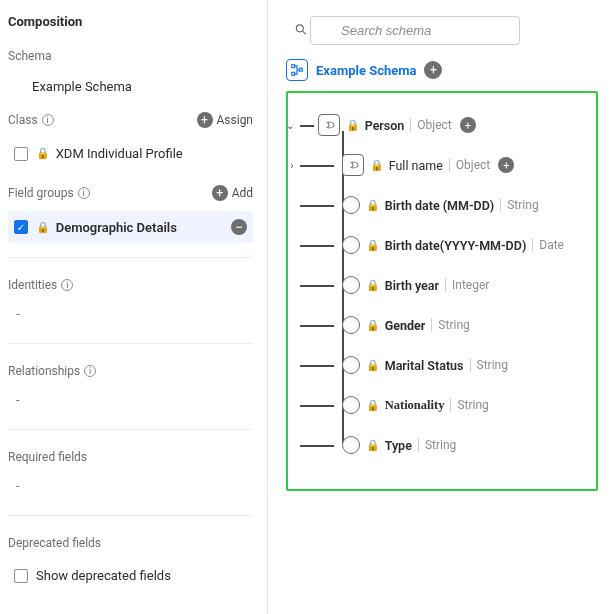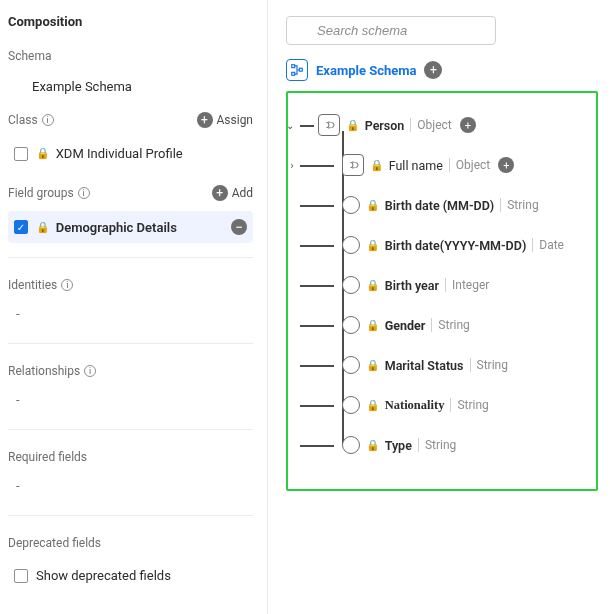--- a/index.html
+++ b/index.html
@@ -91,20 +91,21 @@
   }
   .search {
     width: 210px;
     border: 1px solid #d0d0d0;
     border-radius: 4px;
     padding: 6px 26px 6px 30px;
     font-size: 13px;
     color: #b91c1c;
     position: relative;
     background: #fff;
+    margin-left: 24px;
   }
   .search-wrap { position: relative; width: 210px; }
   .search-wrap .mag {
     position: absolute; left: 8px; top: 50%; transform: translateY(-50%);
     color: #6e6e6e;
   }
   .search::placeholder { color:#8e8e8e; font-style: italic; }
 
   .root-row {
     display: flex; align-items: center; gap: 8px;

